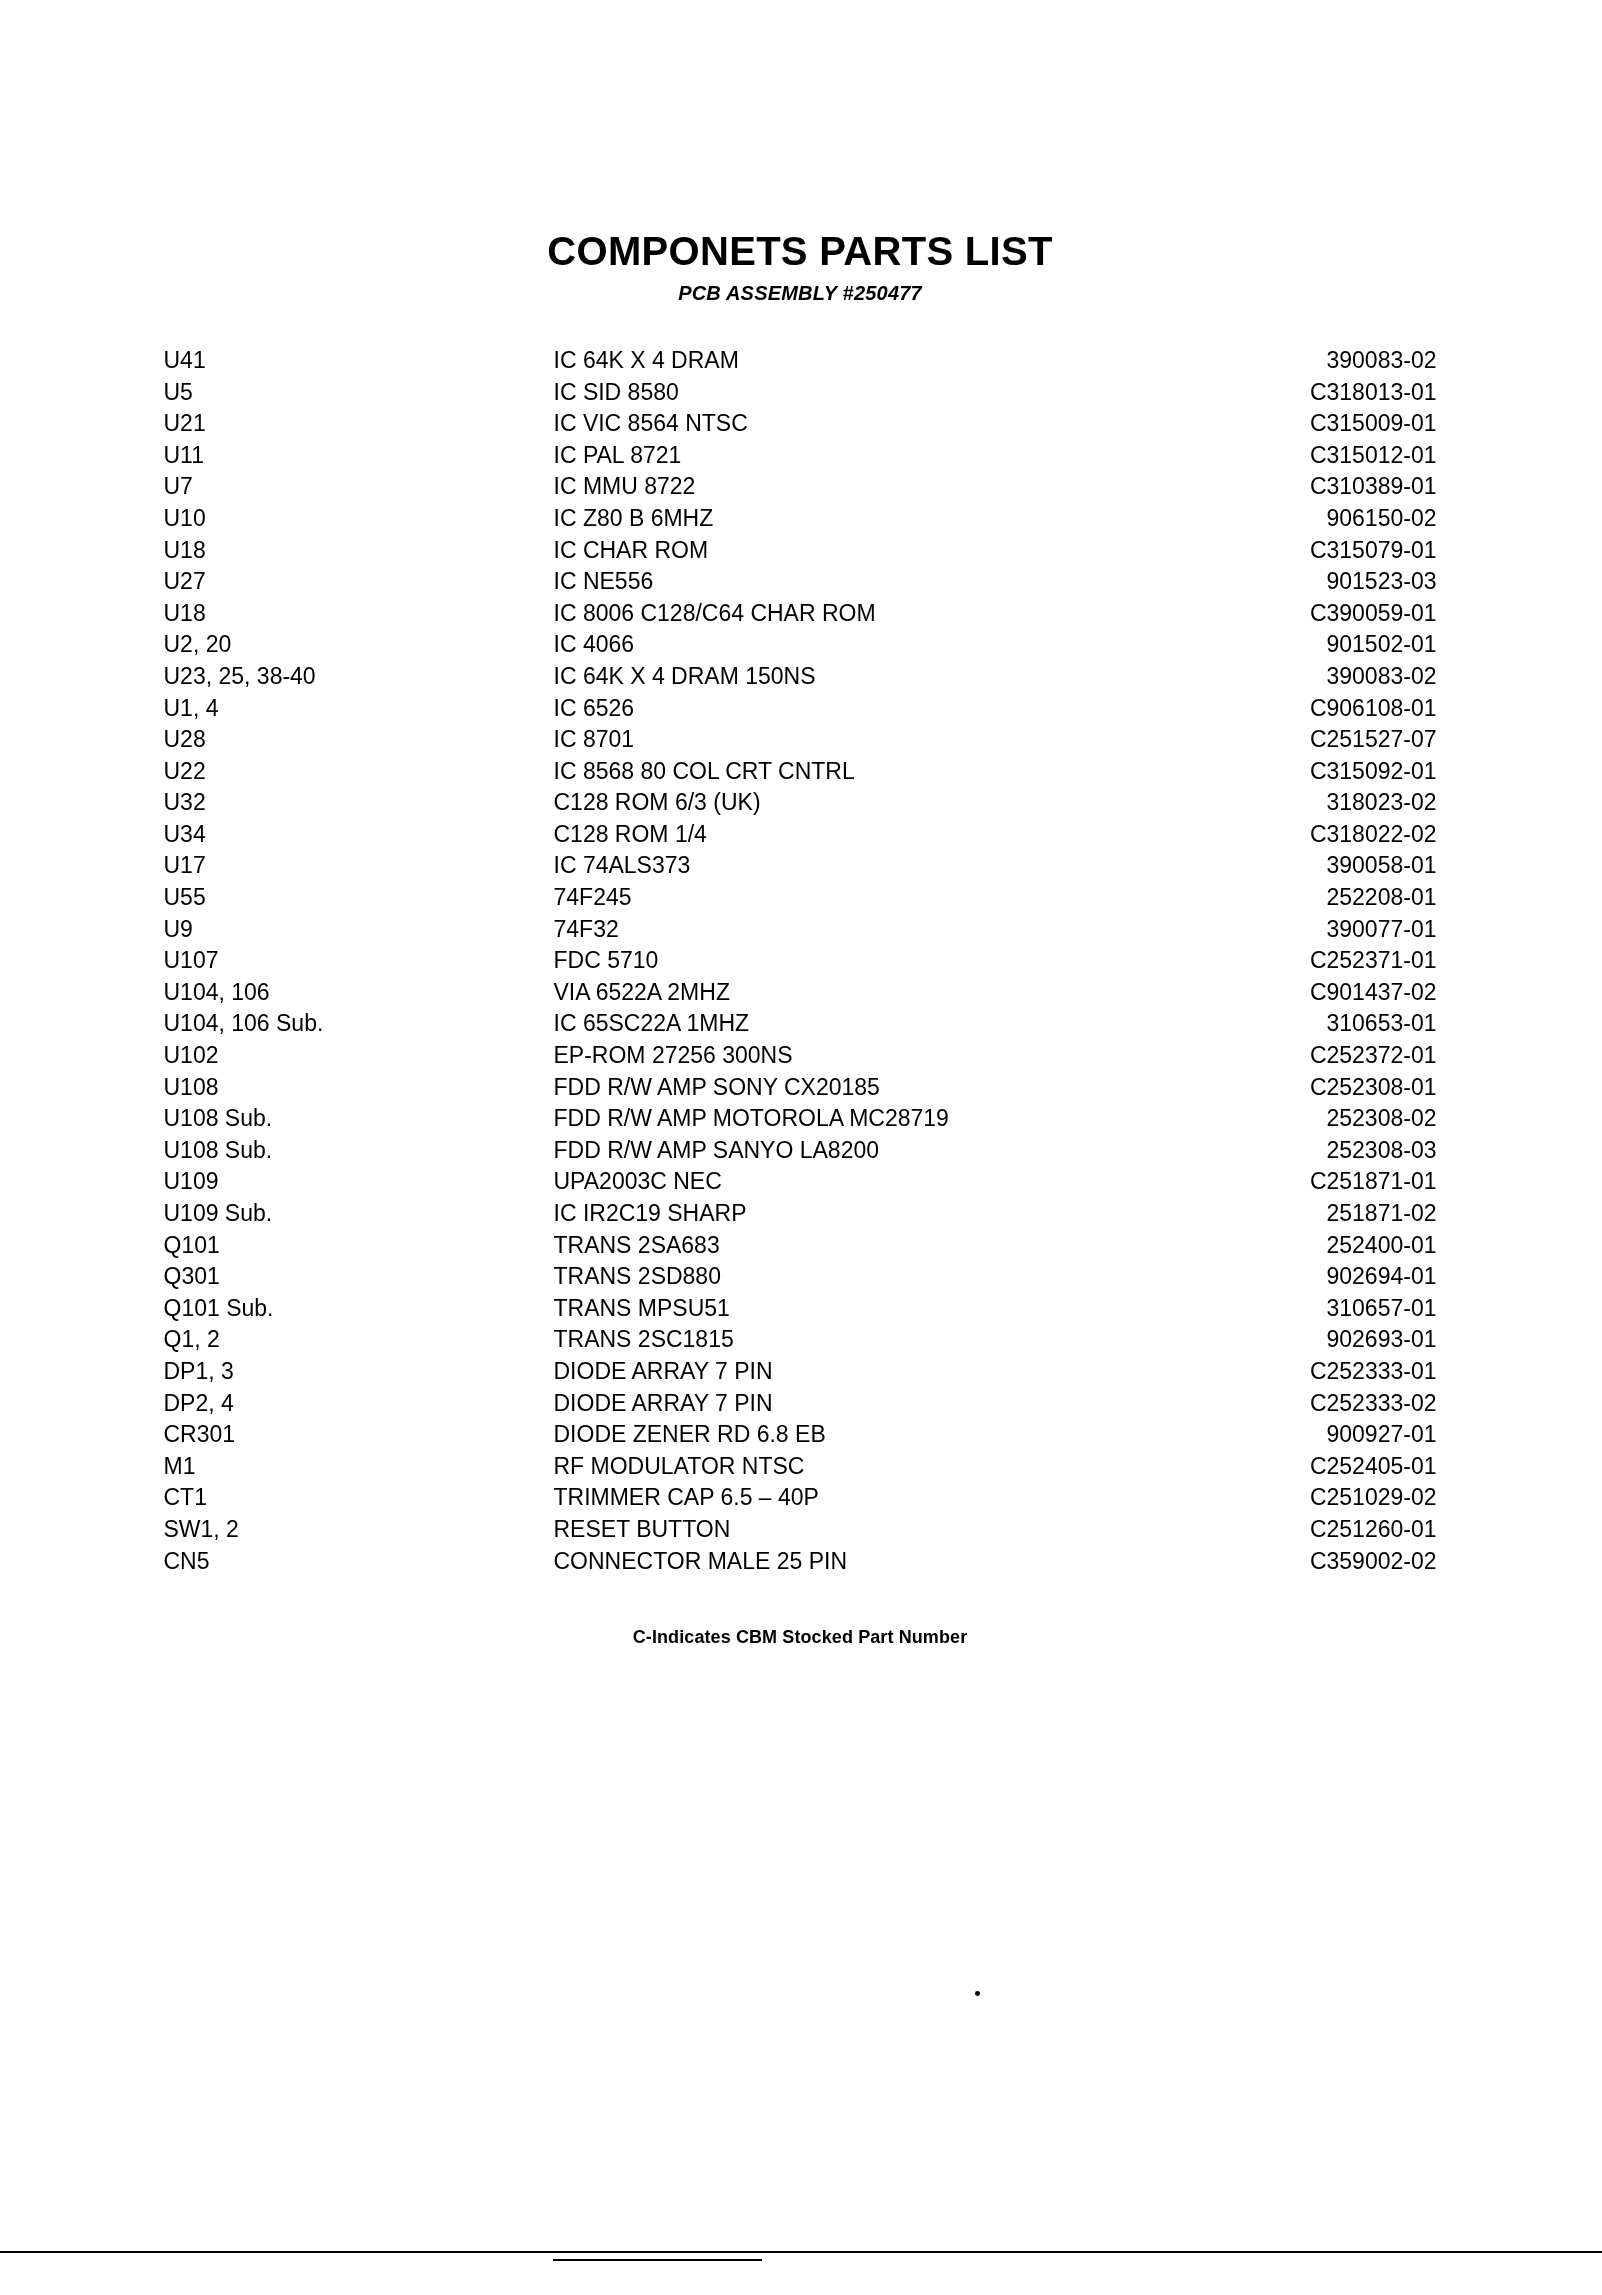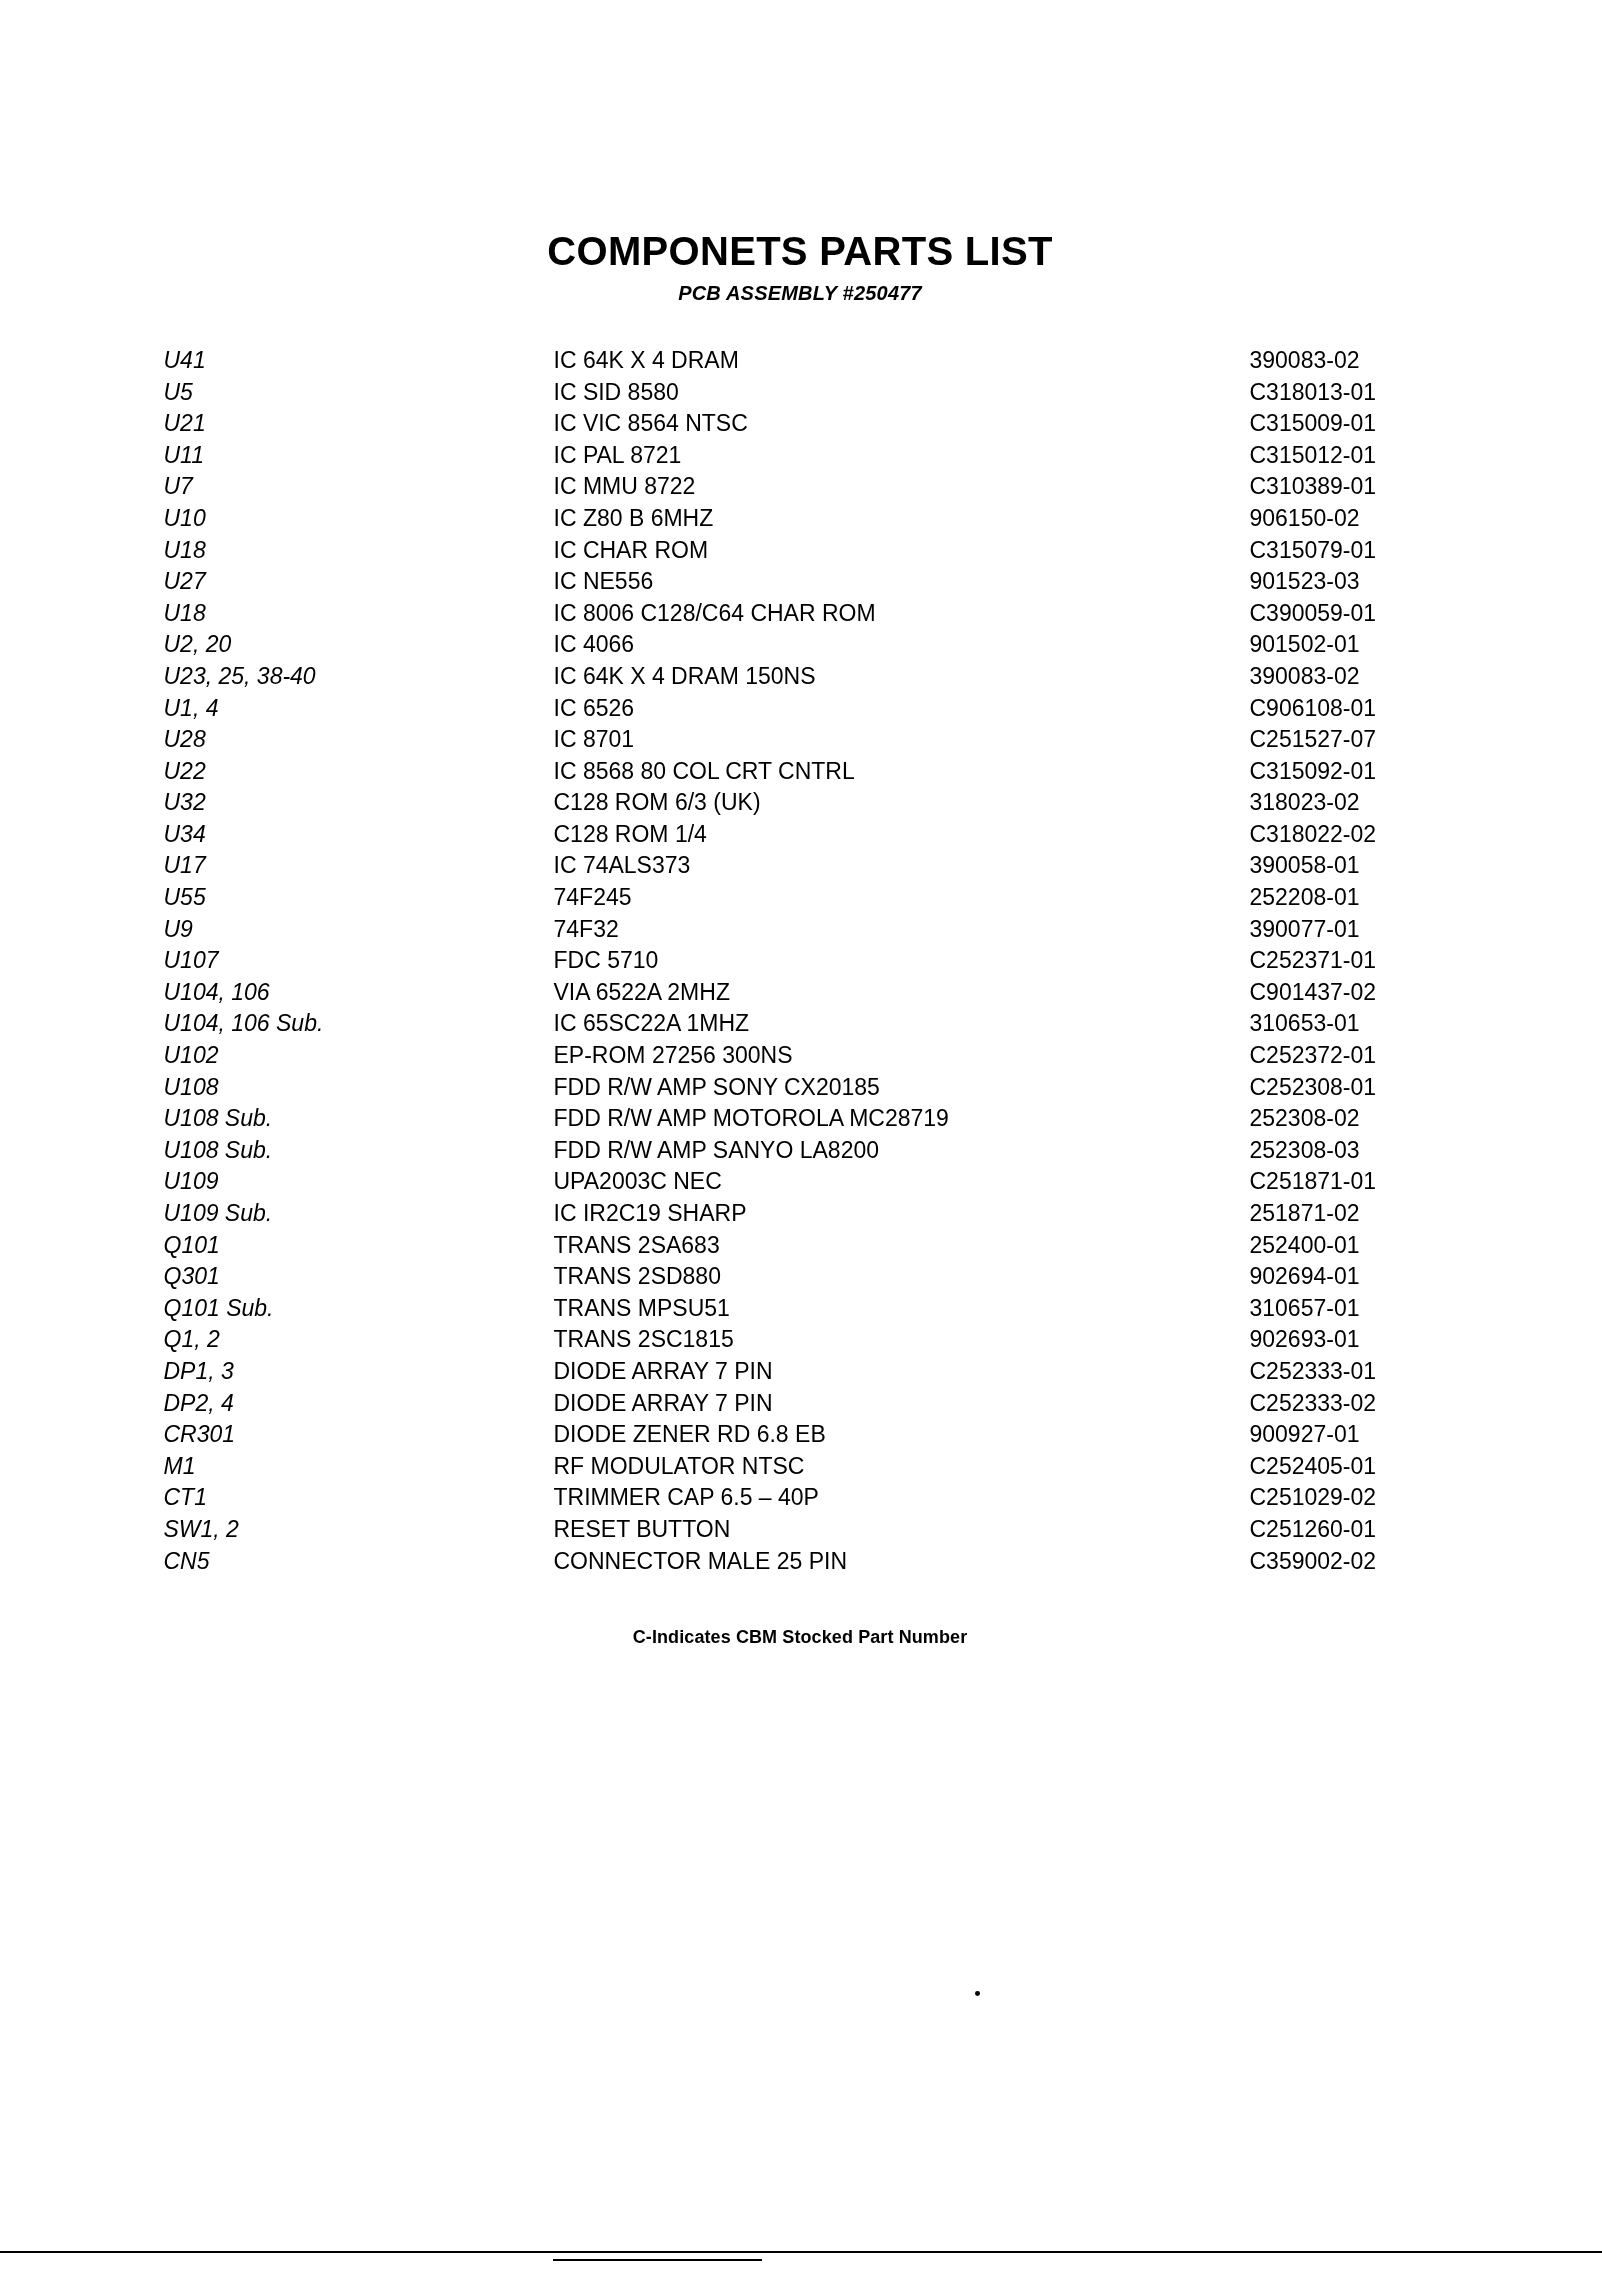--- a/index.html
+++ b/index.html
@@ -47,26 +47,26 @@
   table.parts td {
     font-size: 23px;
     line-height: 1.0;
     padding: 4.3px 0;
     vertical-align: top;
     white-space: nowrap;
   }
   td.col-ref {
     width: 390px;
     padding-left: 7px;
-    font-style: italic;
   }
   td.col-desc {
     width: 696px;
   }
   td.col-part {
+    text-align: right;
     padding-right: 4.2px;
   }
   .footnote {
     text-align: center;
     font-size: 18px;
     font-weight: bold;
     margin-top: 50px;
     letter-spacing: 0.1px;
   }
   .page-dot {

